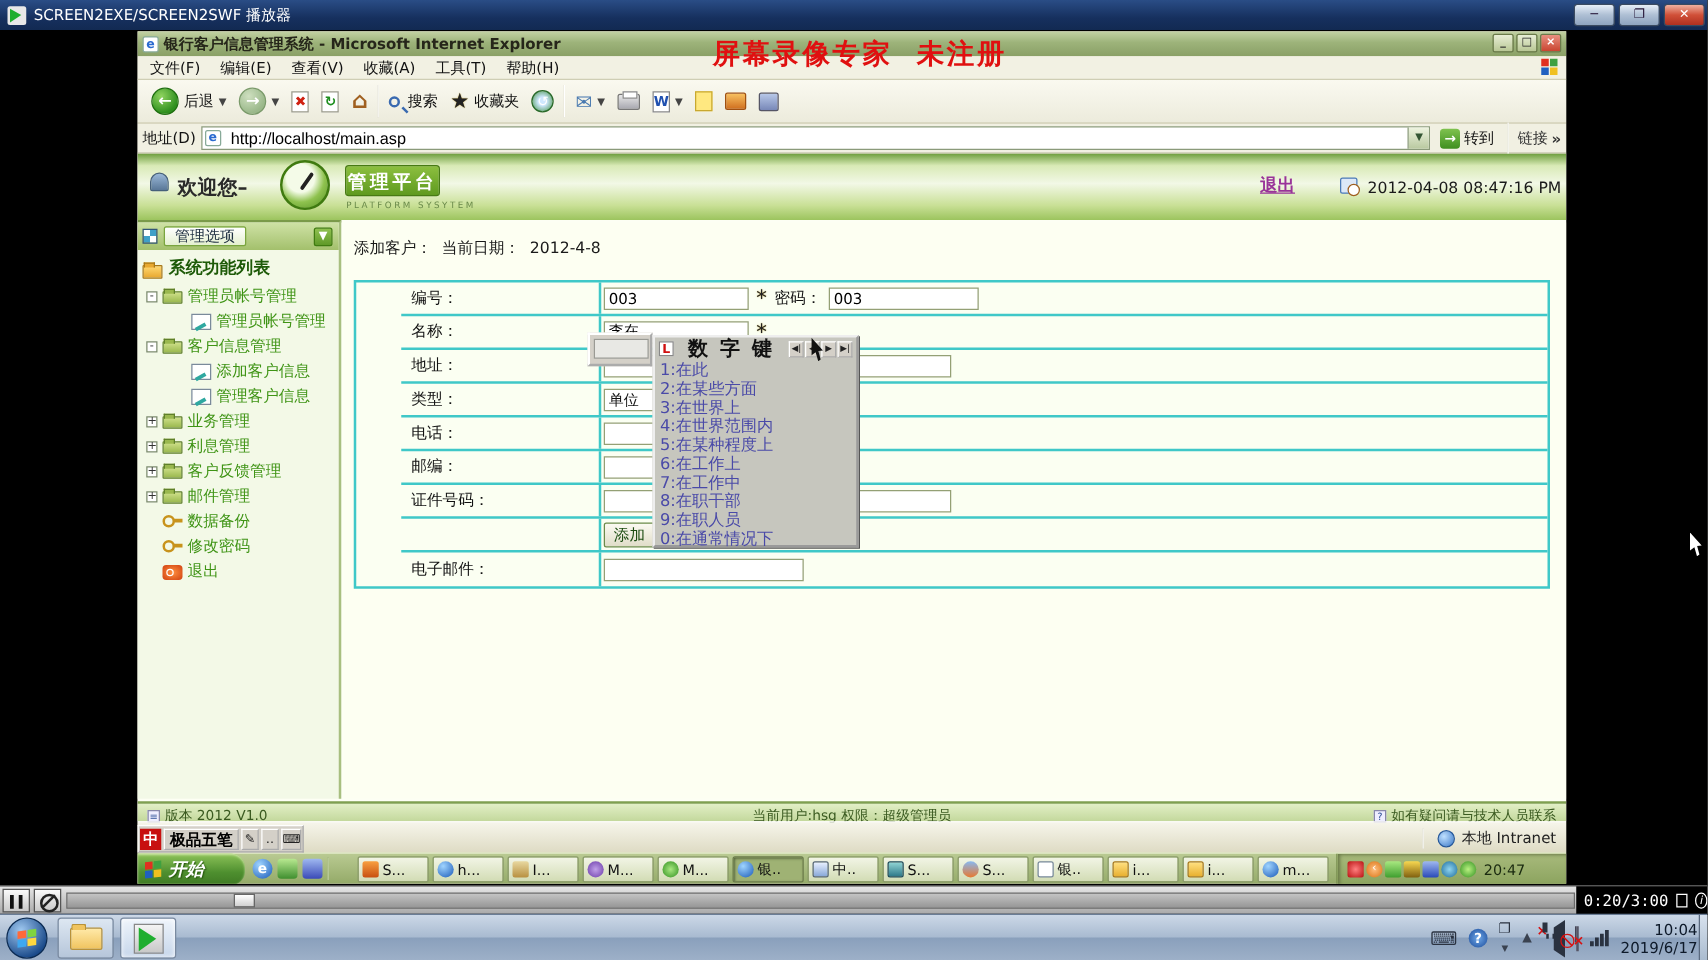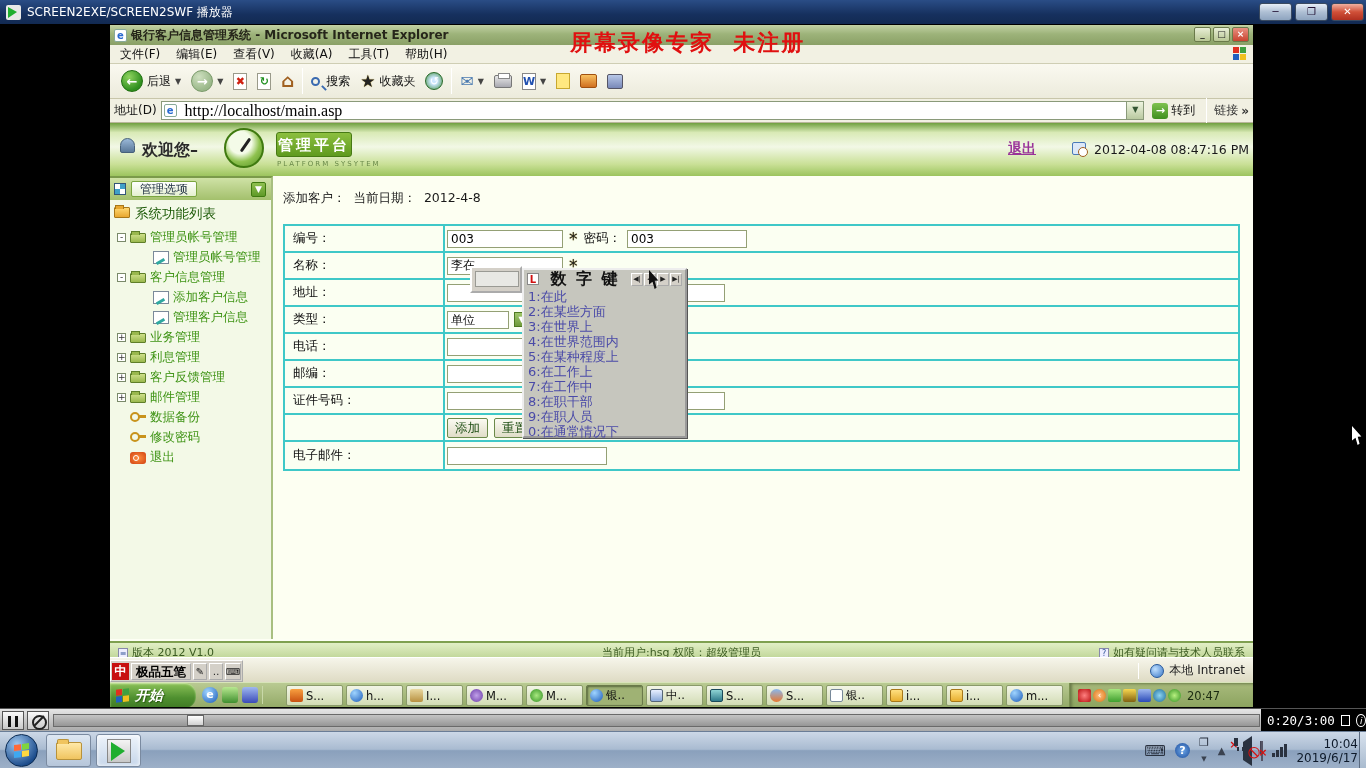--- a/index.html
+++ b/index.html
@@ -46,21 +46,21 @@
   .mail{color:#4a7ab0;font-size:16px;}
   .printer{width:18px;height:13px;background:linear-gradient(#e8e8e8,#a8a8b0);border:1px solid #777;border-radius:2px;position:relative;}
   .printer:before{content:"";position:absolute;left:3px;top:-3px;width:10px;height:4px;background:#fff;border:1px solid #888;}
   .wordic{width:14px;height:17px;background:#fff;border:1px solid #888;color:#2050b0;font-size:11px;font-weight:bold;text-align:center;line-height:16px;}
   .noteic{width:14px;height:16px;background:#ffe880;border:1px solid #c8a830;}
   .bookic{width:17px;height:14px;background:linear-gradient(#f8c060,#d07020);border:1px solid #a05010;border-radius:2px;}
   .musi{width:16px;height:15px;background:linear-gradient(#b8c8e8,#7888b8);border:1px solid #556;border-radius:2px;}
 
   .ieaddr{position:absolute;left:0;top:74px;width:1143px;height:24px;background:#f1f0e2;border-bottom:1px solid #b8b69a;display:flex;align-items:center;padding:0 4px;font-size:12px;color:#111;gap:4px;}
   .aInput{flex:1;height:19px;background:#fff;border:1px solid #8a9a7a;display:flex;align-items:center;padding-left:2px;gap:4px;position:relative;}
-  .aUrl{font-family:Liberation Serif, serif;font-size:16px;color:#000;}
+  .aUrl{font-family:Liberation Sans, sans-serif;font-size:13px;color:#000;}
   .aDrop{position:absolute;right:0;top:0;width:17px;height:17px;background:linear-gradient(#eef4e0,#b9c9a0);border-left:1px solid #8a9a7a;font-size:8px;text-align:center;line-height:16px;color:#353;}
   .goBtn{display:flex;align-items:center;gap:3px;padding:0 4px;height:20px;}
   .goIc{width:16px;height:16px;background:linear-gradient(#7fc24f,#3f8f1f);border-radius:3px;color:#fff;font-size:11px;line-height:15px;text-align:center;font-weight:bold;}
   .links{display:flex;align-items:center;gap:3px;color:#333;}
 
   
   .page{position:absolute;left:0;top:98px;width:1143px;height:534px;background:#fdfff4;}
   .phead{position:absolute;left:0;top:0;width:1143px;height:53px;background:linear-gradient(180deg,#6f9f3f 0%,#d9eab6 18%,#f2f8e6 45%,#c9e096 78%,#9cc45e 100%);}
   .personic{position:absolute;left:10px;top:15px;width:15px;height:15px;border-radius:50% 50% 2px 2px;background:linear-gradient(#9ab8d8,#5a7898);border:1px solid #46607a;}
   .welcome{position:absolute;left:32px;top:17px;font-size:16px;font-weight:bold;color:#2a2a2a;}
@@ -71,21 +71,21 @@
   .logout{position:absolute;left:898px;top:17px;font-size:14px;font-weight:bold;color:#993399;text-decoration:underline;}
   .clockic{position:absolute;left:962px;top:19px;width:14px;height:13px;border:1px solid #4a7ab8;background:#dce8f8;border-radius:2px;}
   .clockic:after{content:"";position:absolute;right:-3px;bottom:-3px;width:8px;height:8px;border-radius:50%;background:#fff;border:1px solid #a06020;}
   .hdate{position:absolute;left:984px;top:19px;font-size:12.5px;color:#1a1a1a;}
 
   .sidebar{position:absolute;left:0;top:53px;width:163px;height:463px;background:#f3f9e7;border-right:2px solid #a8bf80;border-top:2px solid #7a9a4a;}
   .sbhead{position:absolute;left:0;top:0;width:161px;height:22px;background:linear-gradient(#cfe2a6,#a3c06c);display:flex;align-items:center;gap:5px;padding-left:4px;}
   .gridic{width:12px;height:12px;background:conic-gradient(#3fa0c8 25%,#fff 0 50%,#3fa0c8 0 75%,#fff 0);border:1px solid #357;}
   .sbbtn{height:16px;padding:0 8px;background:linear-gradient(#ffffff,#e4f0cf);border:1px solid #7aa53f;border-radius:2px;font-size:12px;line-height:14px;color:#234;}
   .sbdown{position:absolute;right:5px;top:4px;width:15px;height:15px;background:linear-gradient(#8fc050,#5f9a28);border:1px solid #3f7a10;border-radius:2px;color:#fff;font-size:9px;line-height:13px;text-align:center;}
-  .troot{position:absolute;left:4px;top:27px;display:flex;align-items:flex-start;gap:5px;font-size:13.5px;font-weight:normal;color:#1d5a08;}
+  .troot{position:absolute;left:4px;top:27px;display:flex;align-items:flex-end;gap:5px;font-size:13.5px;font-weight:bold;color:#1d5a08;}
   .tree{position:absolute;left:0;top:49px;width:161px;}
   .titem{height:20px;display:flex;align-items:center;gap:4px;padding-left:7px;font-size:12.5px;color:#3f9415;}
   .titem.sub{padding-left:28px;}
   .exp{flex:0 0 9px;width:9px;height:9px;border:1px solid #7a8a6a;background:#fff;font-size:9px;line-height:7px;text-align:center;color:#333;}
   .exp:empty{visibility:hidden;}
   .ico{flex:0 0 16px;width:16px;height:13px;position:relative;}
   .ico-folder,.ico-folder-closed{background:linear-gradient(#cfe08a,#9ab84e);border:1px solid #5f7f2a;border-radius:1px;margin-top:2px;height:10px;}
   .ico-folder:before,.ico-folder-closed:before{content:"";position:absolute;left:0;top:-3px;width:7px;height:3px;background:#9ab84e;border:1px solid #5f7f2a;border-bottom:none;}
   .ico-rootfolder{width:17px;height:11px;background:linear-gradient(#ffd870,#e8a830);border:1px solid #a87818;border-radius:1px;position:relative;margin-top:2px;}
   .ico-rootfolder:before{content:"";position:absolute;left:0;top:-3px;width:7px;height:3px;background:#e8a830;border:1px solid #a87818;border-bottom:none;}
@@ -93,21 +93,21 @@
   .ico-page:after{content:"";position:absolute;left:2px;top:8px;width:9px;height:3px;background:#2fa8a0;transform:rotate(-30deg);}
   .ico-key{margin-top:3px;}
   .ico-key:before{content:"";position:absolute;left:0;top:0;width:6px;height:6px;border:2px solid #c8931c;border-radius:50%;}
   .ico-key:after{content:"";position:absolute;left:9px;top:3px;width:7px;height:3px;background:#c8931c;}
   .ico-exit{width:12px;height:12px;background:radial-gradient(#ff9040,#d04010);border-radius:3px;margin-top:1px;}
   .ico-exit:after{content:"";position:absolute;left:3px;top:3px;width:4px;height:4px;border:1px solid #fff;border-radius:50%;}
 
   .main{position:absolute;left:165px;top:55px;width:978px;height:461px;background:#fdfff2;}
   .fheading{position:absolute;left:8px;top:12px;font-size:12.5px;color:#1a1a1a;white-space:pre;}
   .ftable{position:absolute;left:8px;top:46px;width:957px;border:2px solid #3fc8c8;background:#fbfff2;}
-  .frow{height:27px;display:flex;align-items:center;border-bottom:2px solid #3fc8c8;}
+  .frow{height:27px;display:flex;align-items:center;border-bottom:2px solid #3fc8c8;margin-left:36px;}
   .frow:last-child{border-bottom:none;}
   .flabel{flex:0 0 160px;height:100%;display:flex;align-items:center;padding-left:8px;font-size:12.5px;color:#111;border-right:2px solid #3fc8c8;}
   .fcontent{display:flex;align-items:center;gap:6px;padding-left:2px;font-size:12.5px;color:#111;}
   .inp{height:18px;border:1px solid #94a075;background:#fff;font-size:12px;padding:0 3px;color:#000;}
   .w-s{width:116px;} .w-p{width:120px;} .w-m{width:160px;} .w-l{width:278px;}
   .selbox{width:62px;height:18px;border:1px solid #94a075;background:#fff;font-size:12px;line-height:17px;padding-left:3px;}
   .seldrop{width:15px;height:15px;background:linear-gradient(#9fc86a,#6f9a3a);border:1px solid #4f7a20;color:#fff;font-size:8px;line-height:14px;text-align:center;margin-left:-1px;}
   .star{color:#222;}
   .fbtn{height:20px;padding:1px 7px;font-size:12.5px;border:1px solid #6b8a4a;border-radius:2px;background:linear-gradient(#fbfaf2,#e0ddc8);color:#1d4d12;}
   .pfoot{position:absolute;left:0;top:518px;width:1143px;height:16px;background:linear-gradient(#e2efc6,#c3d89c);border-top:2px solid #7fa050;font-size:11px;color:#3a5a20;}

